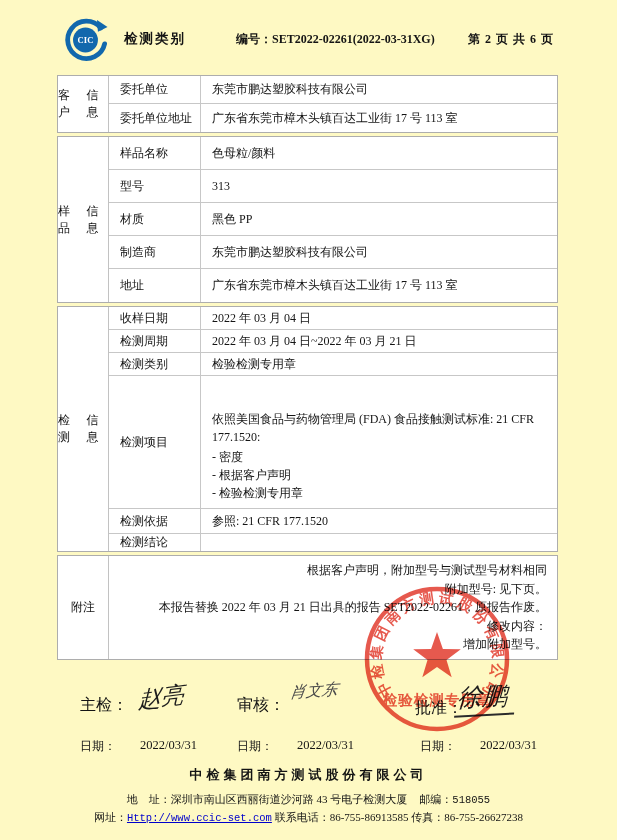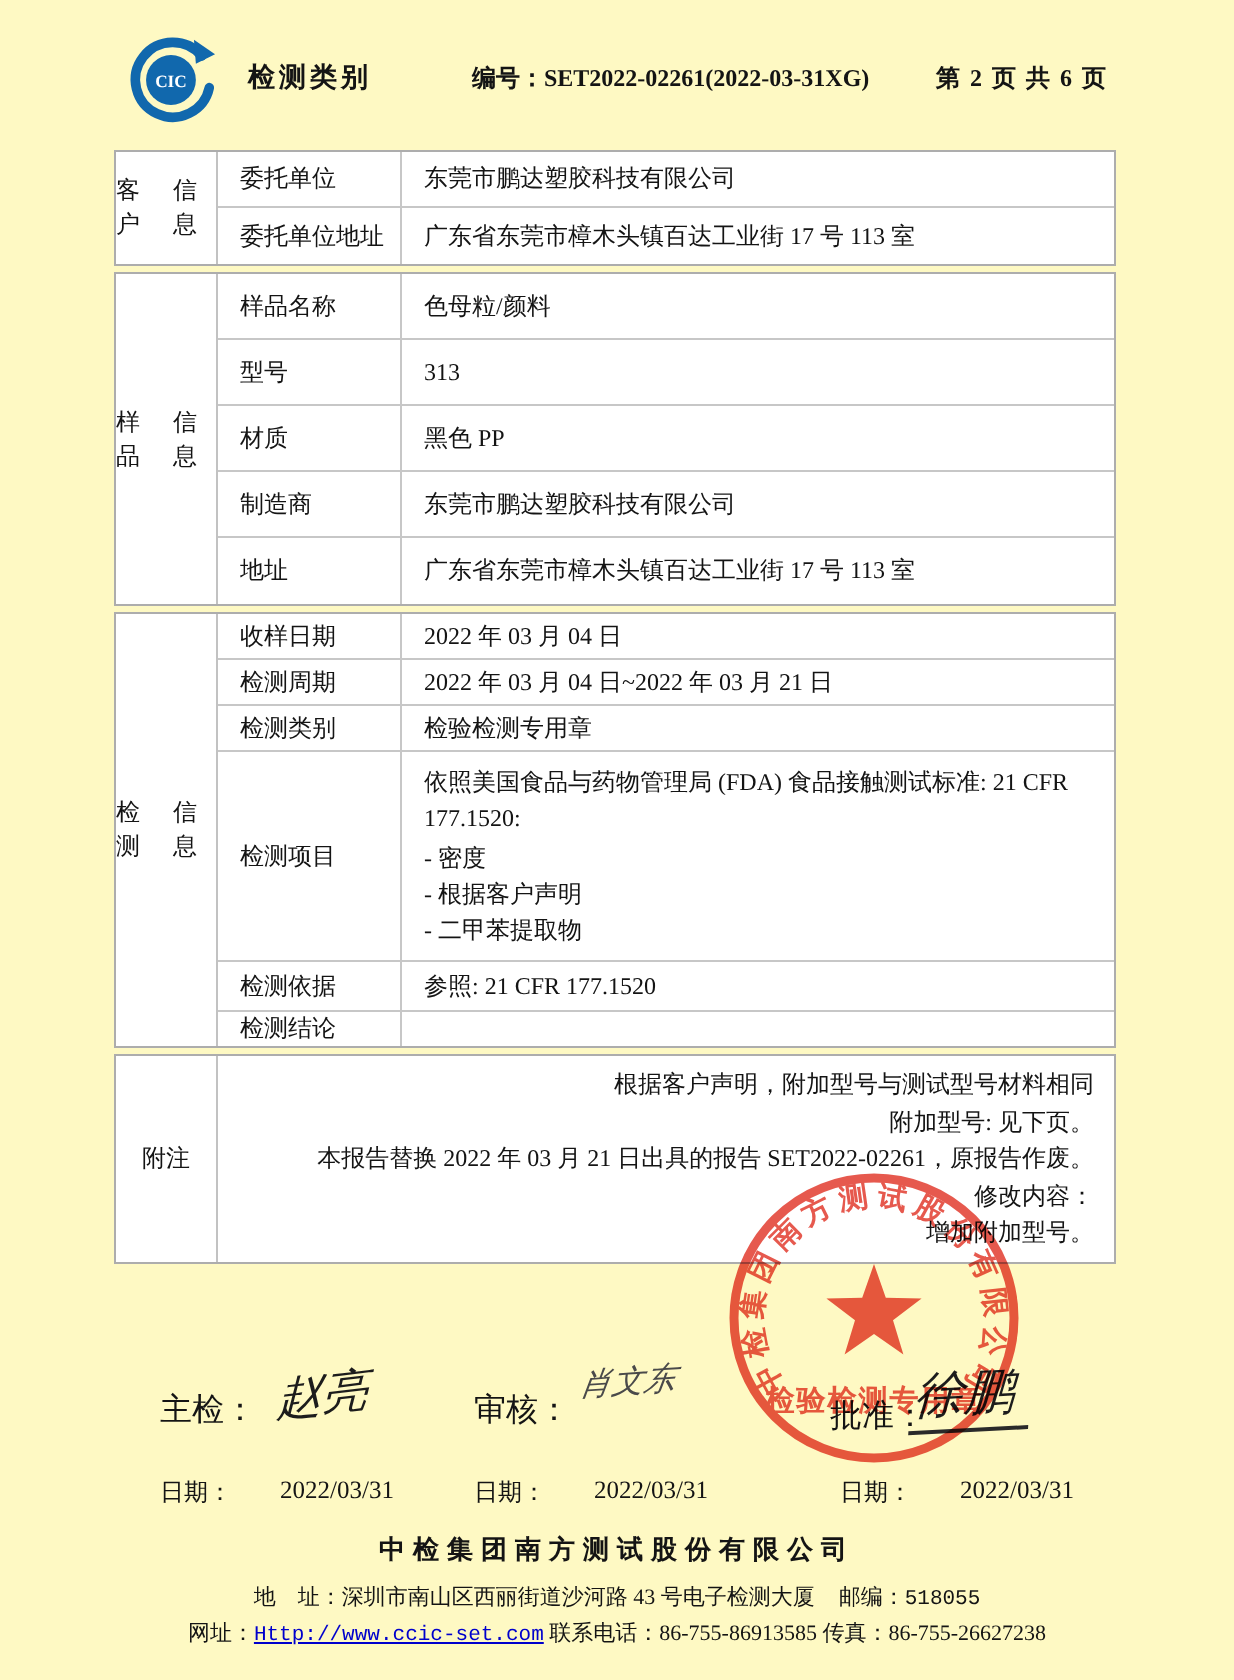--- a/index.html
+++ b/index.html
@@ -17,21 +17,21 @@
   .report-table{position:absolute;left:57px;top:75px;width:501px;}
   .section{display:flex;border:1.5px solid #adadad;margin-bottom:3px;box-sizing:border-box;background:#fff;}
   .sec-head{width:51px;min-width:51px;border-right:1px solid #c2c2c2;display:flex;flex-direction:row;
             justify-content:center;align-items:center;gap:7px;font-size:12px;box-sizing:border-box;}
   .rows{flex:1;display:flex;flex-direction:column;}
   .row{display:flex;border-bottom:1px solid #c7c7c7;box-sizing:border-box;}
   .row:last-child{border-bottom:none;}
   .cell-label{width:92px;min-width:92px;border-right:1px solid #c7c7c7;padding-left:11px;
               display:flex;align-items:center;font-size:12px;box-sizing:border-box;text-align:center;}
   .cell-value{flex:1;padding:3px 8px 3px 11px;display:flex;align-items:center;font-size:12px;box-sizing:border-box;}
-  .cell-value.block{display:block;padding:6px 8px 6px 11px;}
+  .cell-value.block{display:block;padding:6px 8px 6px 11px;margin-top:28px;}
   .r28{height:28px;} .r33{height:33px;} .r23{height:23px;} .r25{height:25px;}
   .items-intro{line-height:18px;margin-bottom:2px;}
   .item-line{line-height:18px;}
   .conclusion{line-height:17px;text-align:justify;font-size:11.5px;}
   .notes-body{flex:1;padding:5px 10px 5px 11px;font-size:12px;box-sizing:border-box;}
   .note-line{line-height:18.5px;text-align:right;}
 
   
   .sig-label{position:absolute;font-size:16px;}
   .sig{position:absolute;font-style:italic;color:#1c1c1c;display:inline-block;
@@ -136,21 +136,21 @@
         <div class="row r23">
           <div class="cell-label">检测类别</div>
           <div class="cell-value">检验检测专用章</div>
         </div>
         <div class="row">
           <div class="cell-label">检测项目</div>
           <div class="cell-value block">
             <div class="items-intro">依照美国食品与药物管理局 (FDA) 食品接触测试标准: 21 CFR 177.1520:</div>
             <div class="item-line">- 密度</div>
             <div class="item-line">- 根据客户声明</div>
-            <div class="item-line">- 二甲苯提取物</div>
+            <div class="item-line">- 检验检测专用章</div>
           </div>
         </div>
         <div class="row r25">
           <div class="cell-label">检测依据</div>
           <div class="cell-value">参照: 21 CFR 177.1520</div>
         </div>
         <div class="row">
           <div class="cell-label">检测结论</div>
         </div>
       </div>

